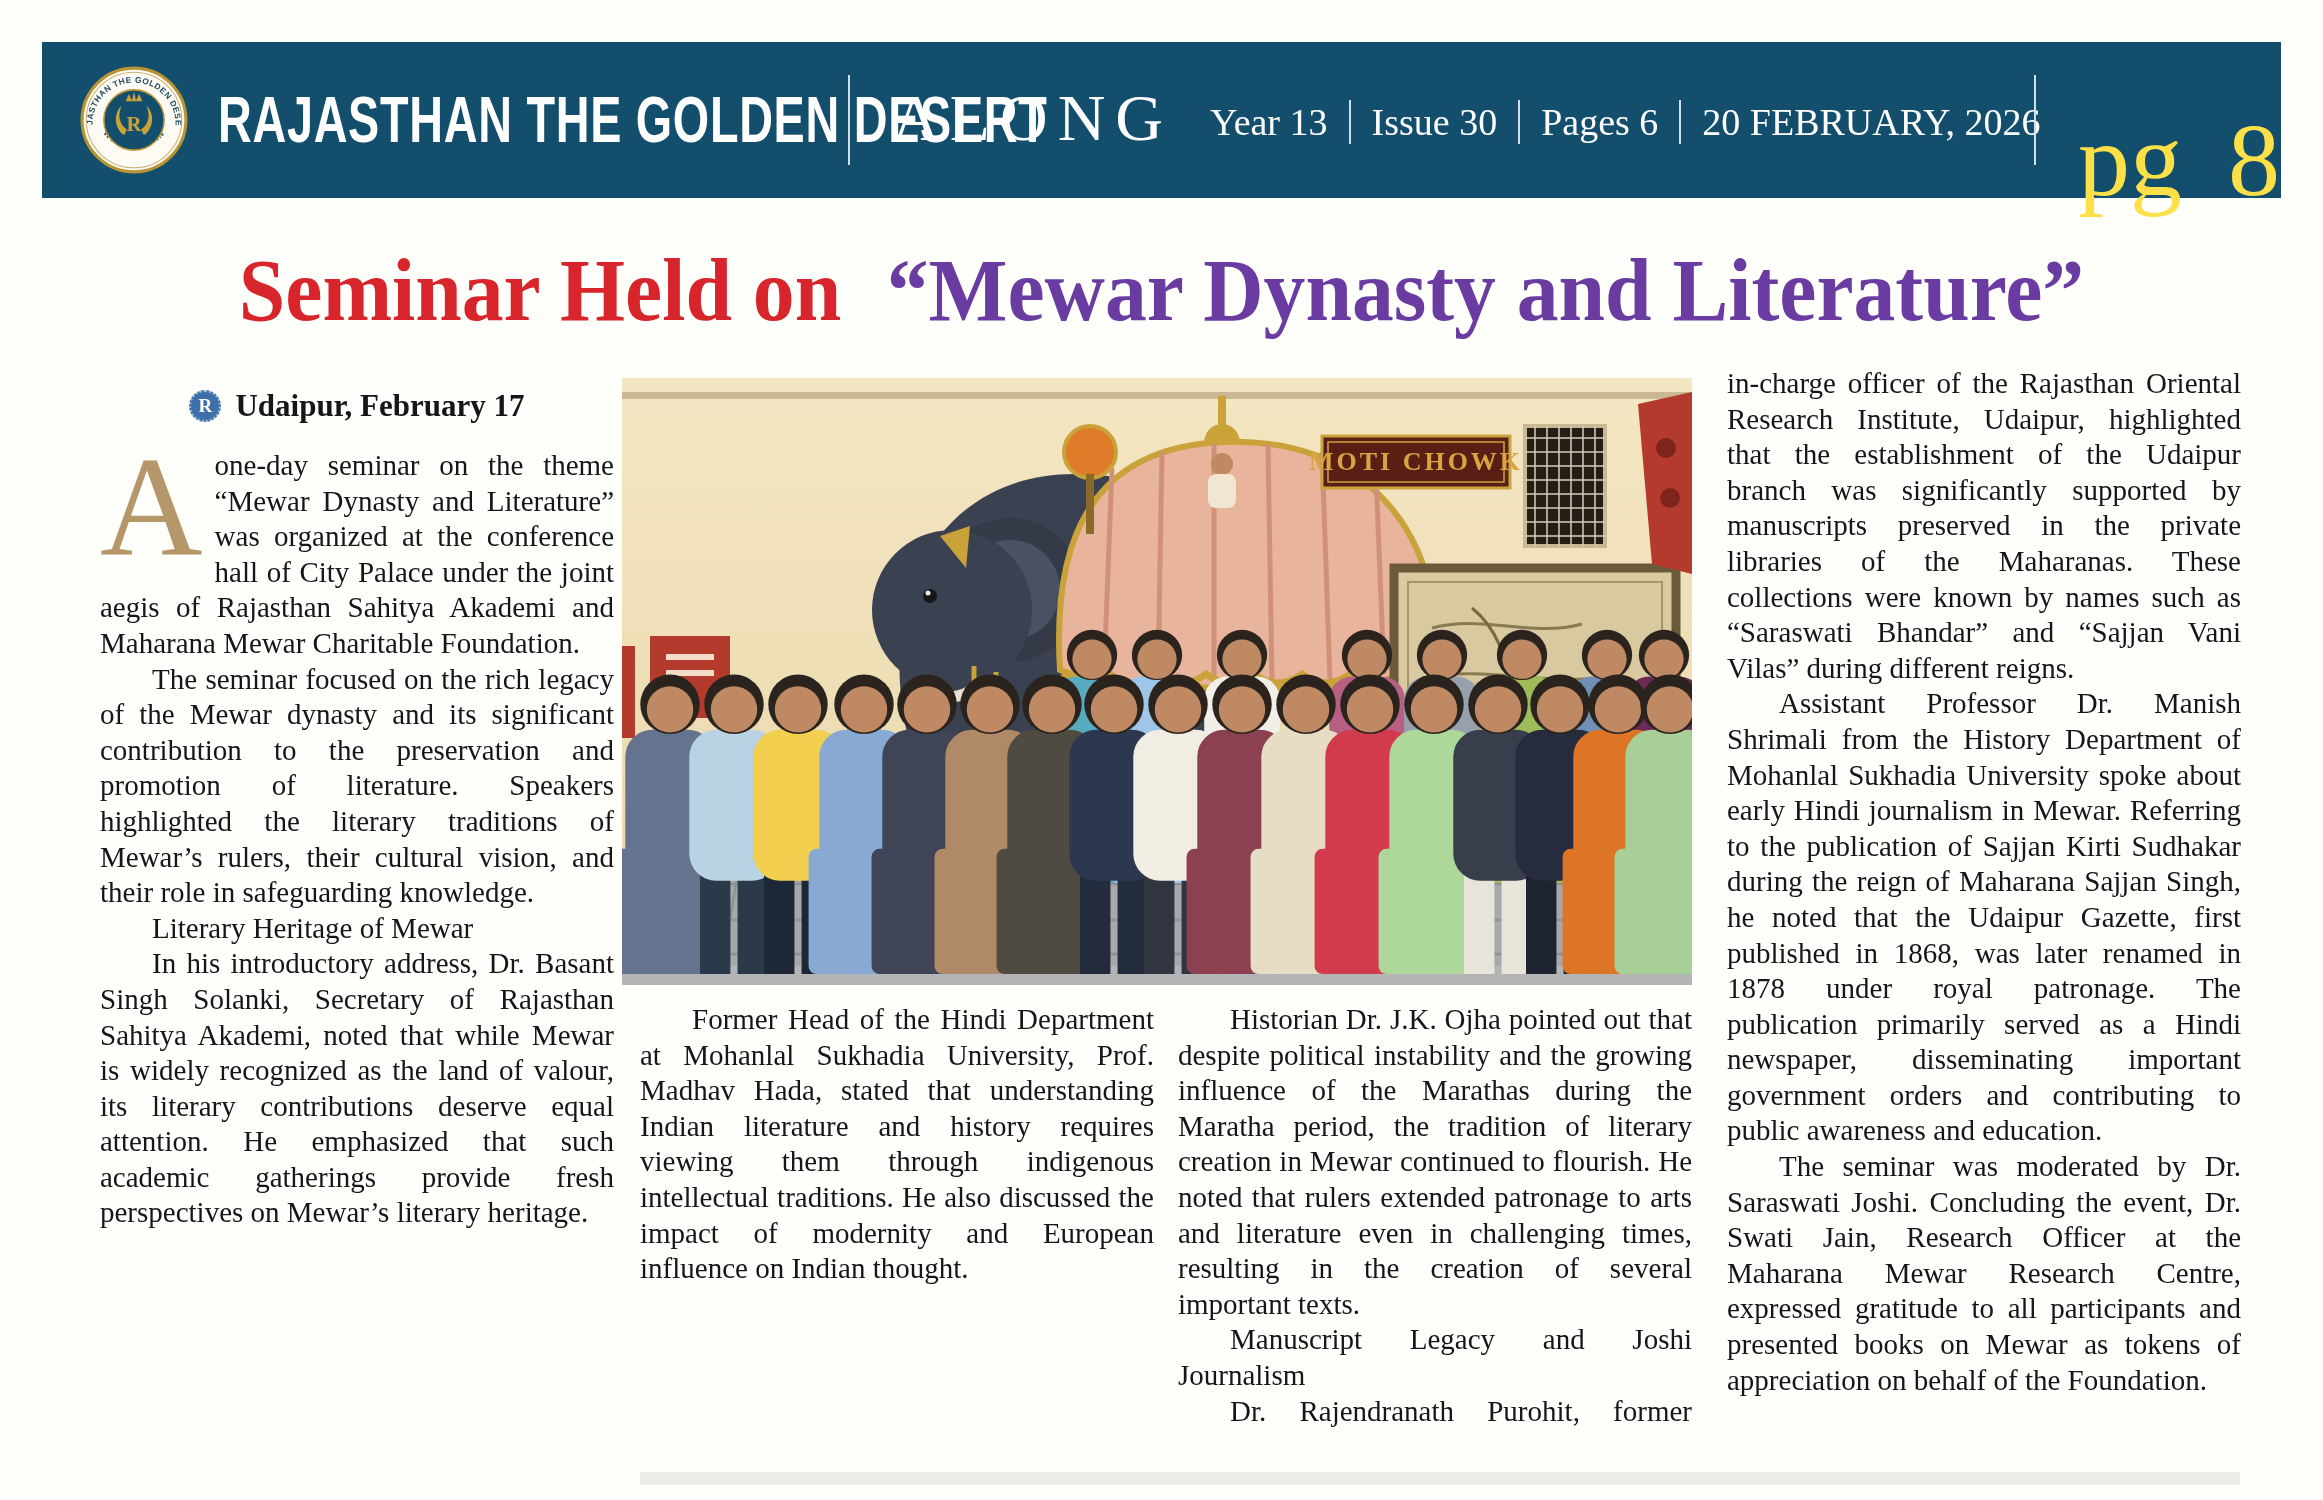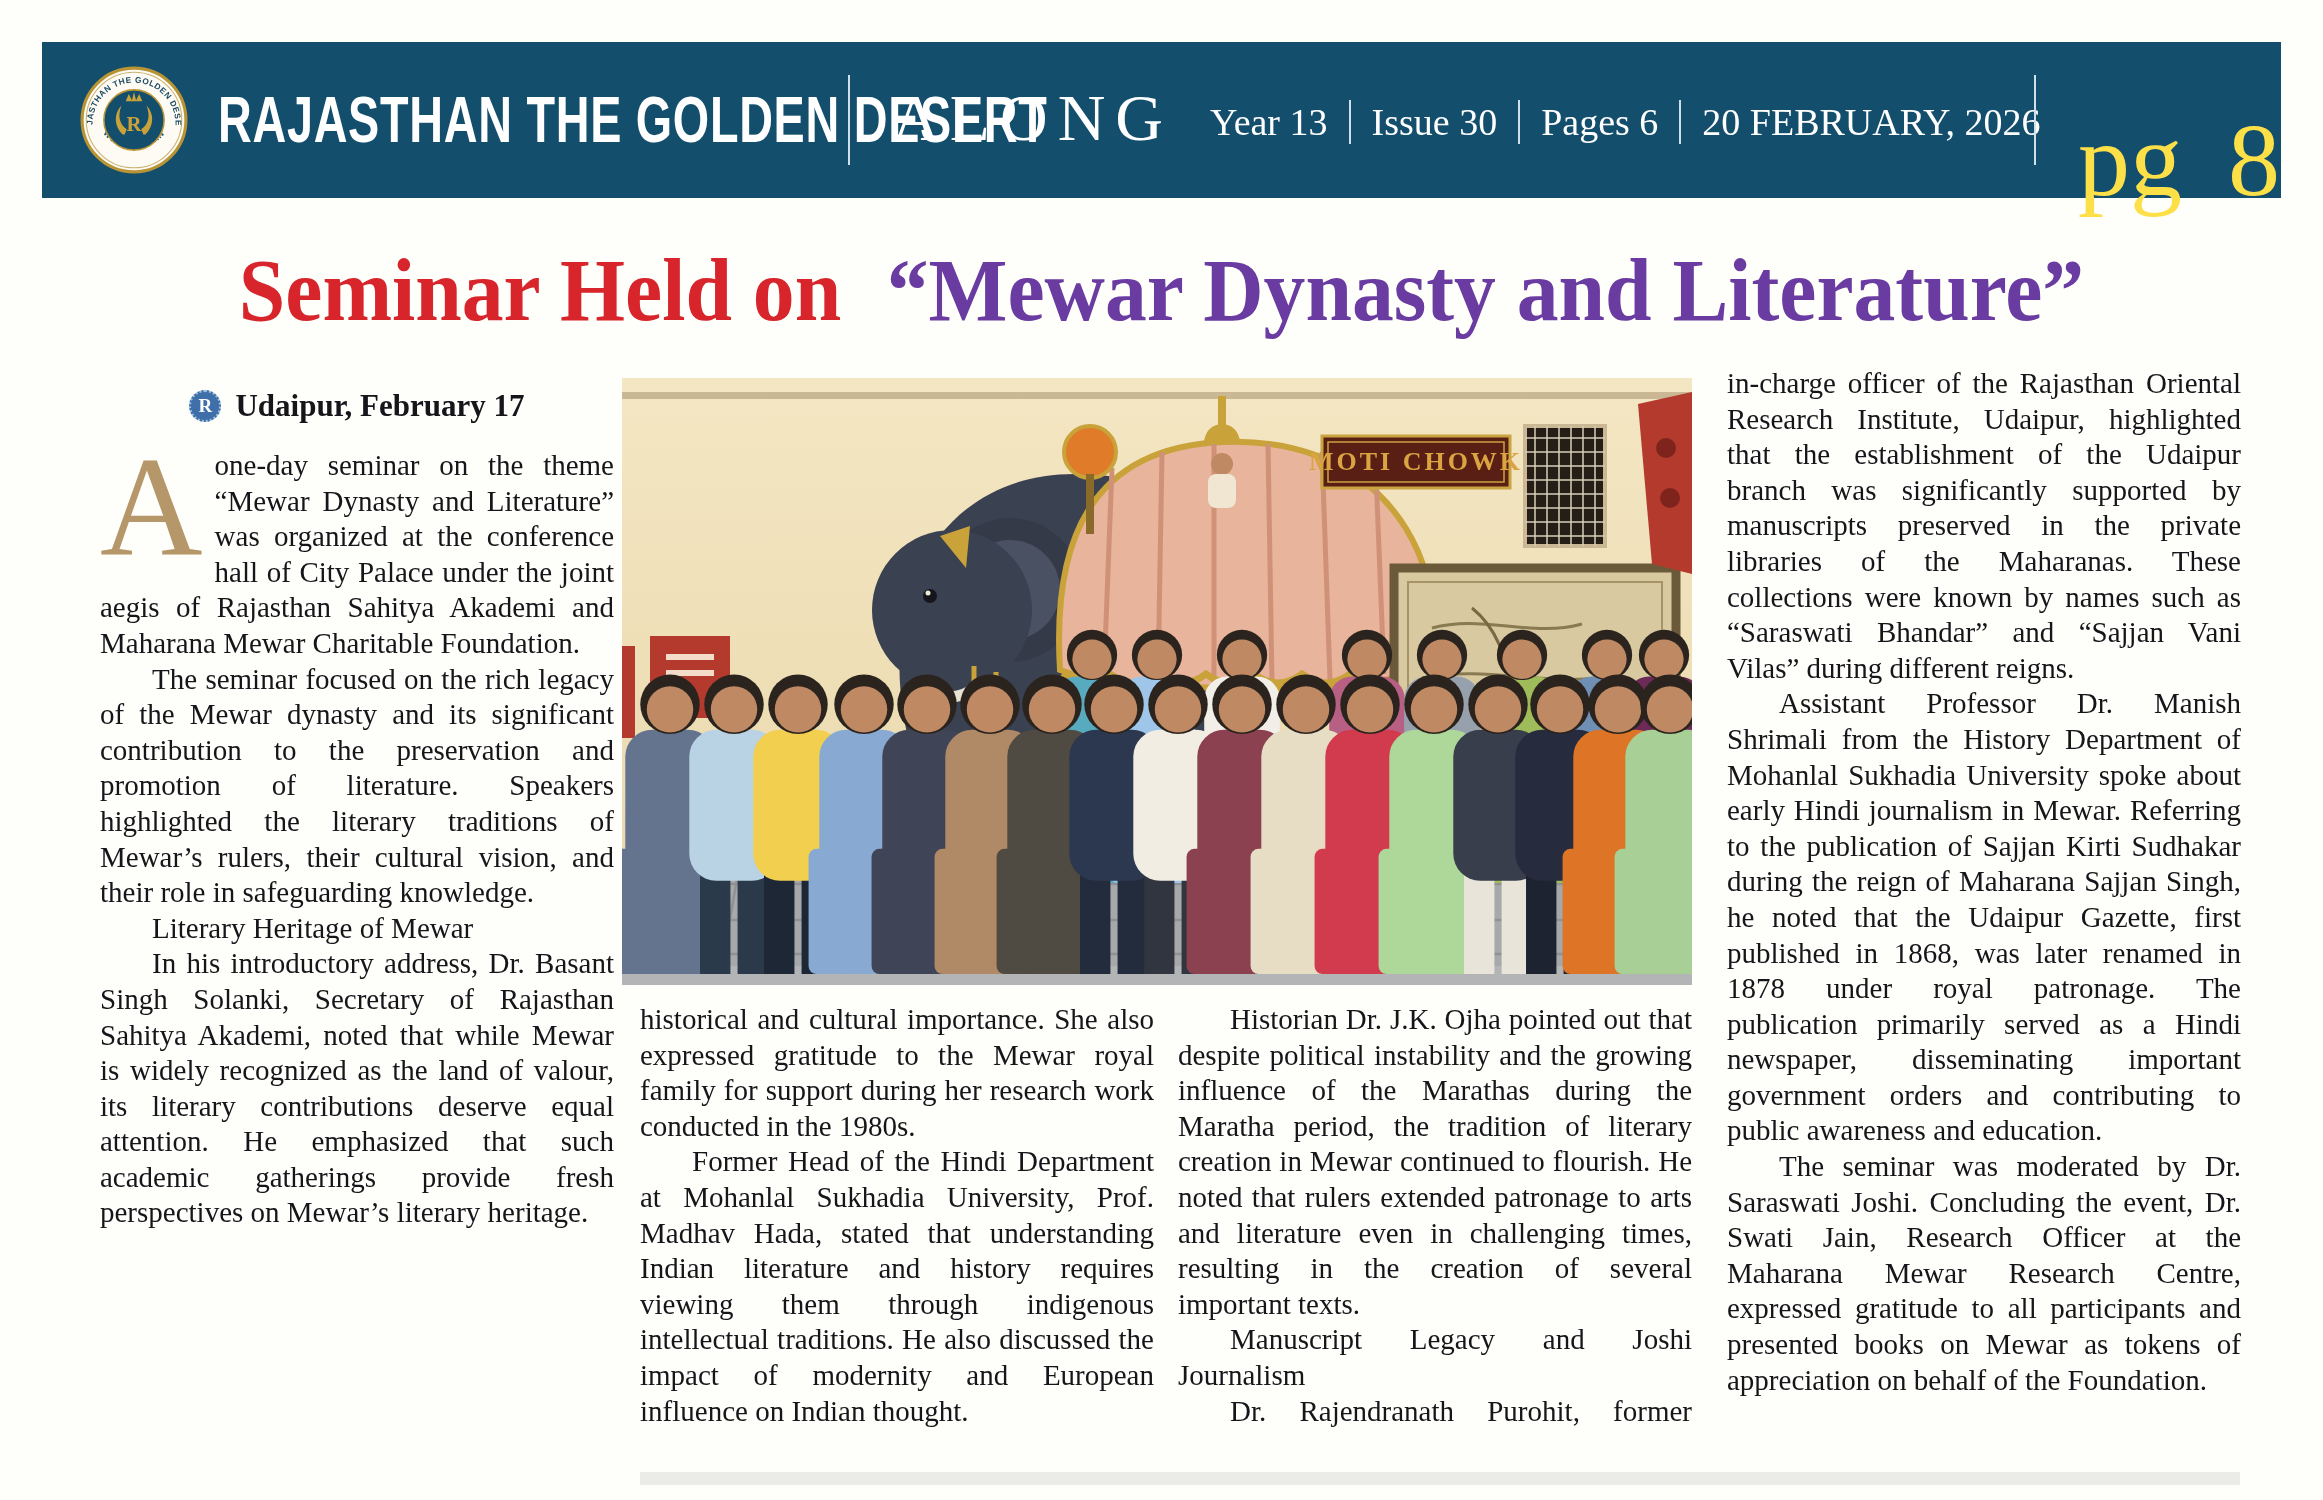--- a/index.html
+++ b/index.html
@@ -362,21 +362,20 @@
             <rect x="992.572" y="470.84000000000003" width="110.856" height="125.16" rx="8" fill="#a8cf96"></rect>
             <rect x="1003.3" y="351.789" width="89.39999999999999" height="244.211" rx="26.819999999999997" fill="#a8cf96"></rect>
             <circle cx="1048" cy="326.31" r="29.7255" fill="#2b241e"></circle>
             <circle cx="1048" cy="331.4058" r="23.214199999999998" fill="#bf8a63"></circle>
           </g>
         </g>
     </svg>
   </figure>
 
   <section class="col col2">
-    <p>historical and cultural importance. She also expressed gratitude to the Mewar royal family for support during her research work conducted in the 1980s.</p>
     <p class="indent">Former Head of the Hindi Department at Mohanlal Sukhadia University, Prof. Madhav Hada, stated that understanding Indian literature and history requires viewing them through indigenous intellectual traditions. He also discussed the impact of modernity and European influence on Indian thought.</p>
   </section>
 
   <section class="col col3">
     <p class="indent">Historian Dr. J.K. Ojha pointed out that despite political instability and the growing influence of the Marathas during the Maratha period, the tradition of literary creation in Mewar continued to flourish. He noted that rulers extended patronage to arts and literature even in challenging times, resulting in the creation of several important texts.</p>
     <p class="indent">Manuscript Legacy and Joshi Journalism</p>
     <p class="indent runover">Dr. Rajendranath Purohit, former</p>
   </section>
 
   <section class="col col4">

